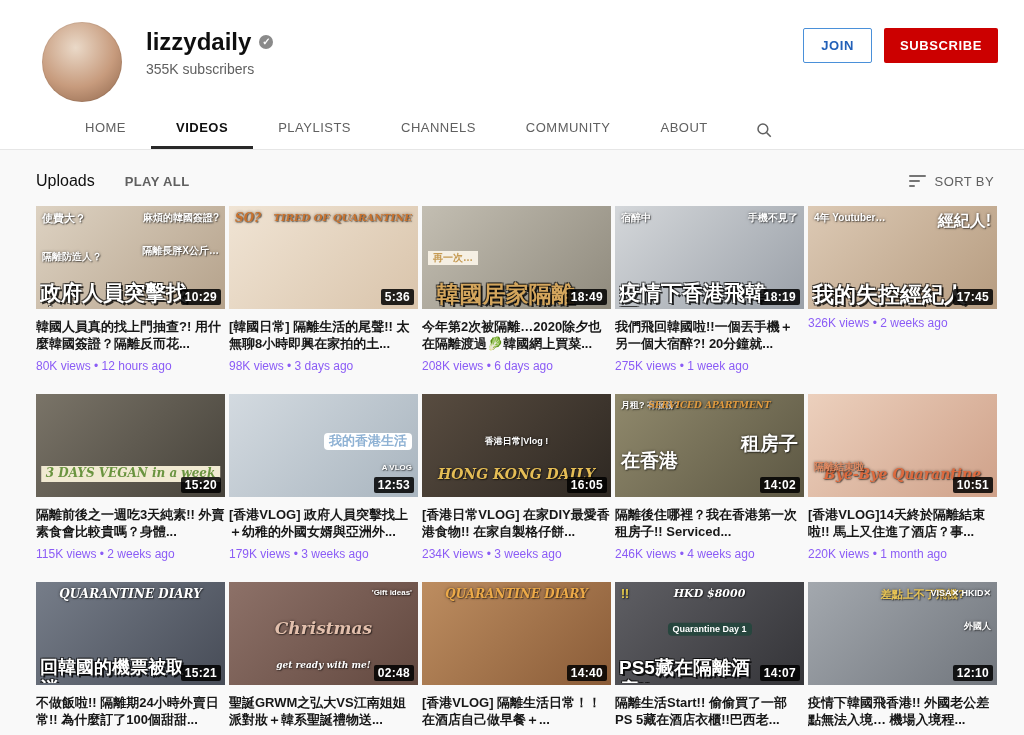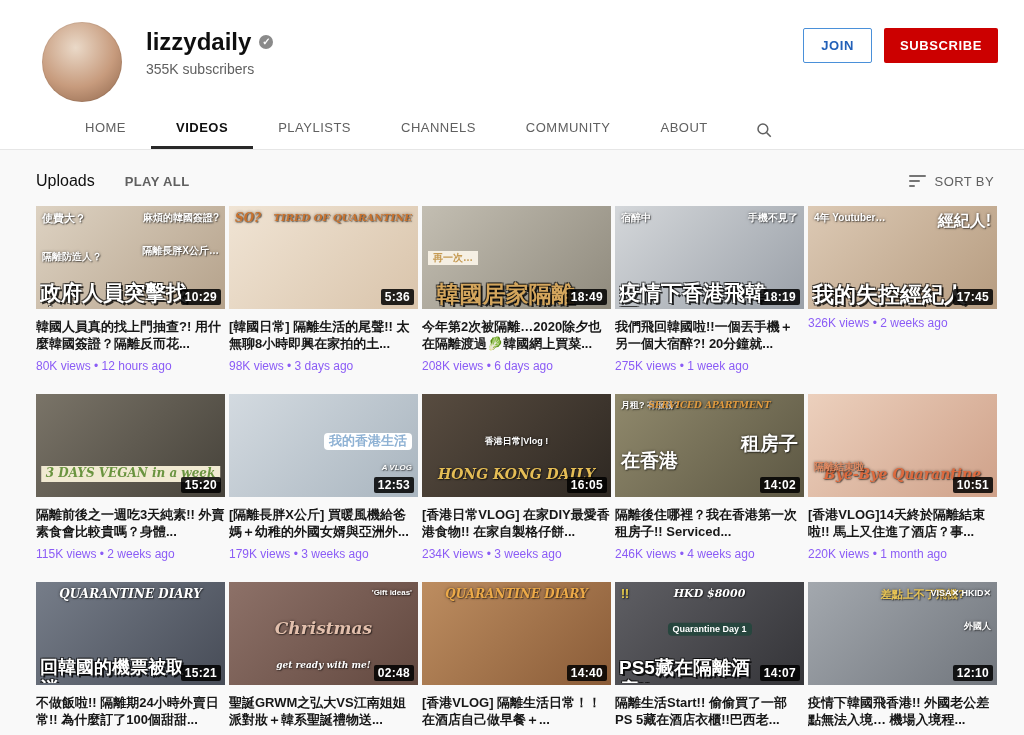--- a/index.html
+++ b/index.html
@@ -203,23 +203,23 @@
     <span class="ov bc script" style="color: rgb(106, 148, 64); font-size: 12px; background: rgb(241, 234, 210); padding: 1px 5px; border-radius: 0; text-shadow: none;">3 DAYS VEGAN in a week</span>
       </div>
     <div class="vtitle">隔離前後之一週吃3天純素!! 外賣素食會比較貴嗎？身體...</div>
     <div class="vmeta">115K views • 2 weeks ago</div>
   </div>
 
   <div class="card">
     <div class="thumb" style="background: linear-gradient(135deg, rgb(211, 218, 224) 0%, rgb(169, 181, 191) 100%);">
       <span class="dur">12:53</span>
     <span class="ov mr" style="color: rgb(143, 178, 212); font-size: 13px; background: rgb(255, 255, 255); padding: 1px 5px; border-radius: 4px; text-shadow: none;">我的香港生活</span>
-        <span class="ov br" style="color: rgb(255, 255, 255); font-size: 8px; font-style: italic;">A VLOG</span>
-      </div>
-    <div class="vtitle">[隔離長胖X公斤] 買暖風機給爸媽＋幼稚的外國女婿與亞洲外...</div>
+        <span class="ov br" style="color: rgb(255, 255, 255); font-size: 8px;">A VLOG</span>
+      </div>
+    <div class="vtitle">[香港VLOG] 政府人員突擊找上＋幼稚的外國女婿與亞洲外...</div>
     <div class="vmeta">179K views • 3 weeks ago</div>
   </div>
 
   <div class="card">
     <div class="thumb" style="background: linear-gradient(135deg, rgb(88, 76, 64) 0%, rgb(46, 40, 34) 100%);">
       <span class="dur">16:05</span>
     <span class="ov c" style="color: rgb(255, 255, 255); font-size: 9px;">香港日常|Vlog !</span>
         <span class="ov bc script" style="color: rgb(229, 189, 85); font-size: 14px;">HONG KONG DAILY</span>
       </div>
     <div class="vtitle">[香港日常VLOG] 在家DIY最愛香港食物!! 在家自製格仔餅...</div>

